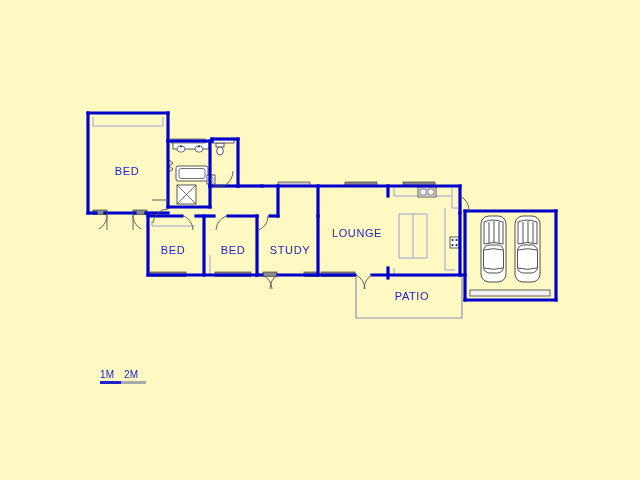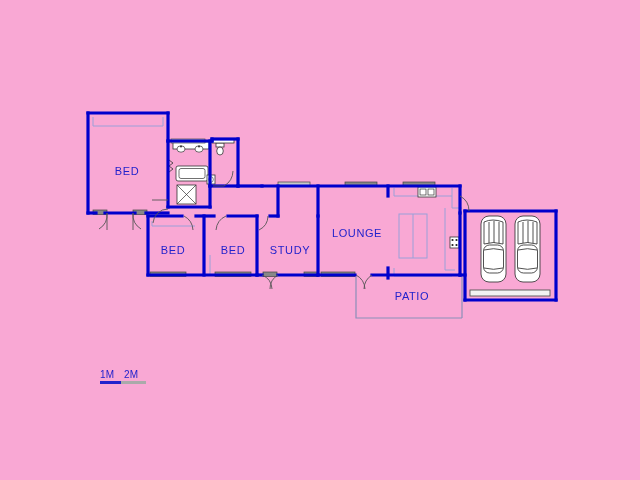--- a/index.html
+++ b/index.html
@@ -4,21 +4,21 @@
 <style>
   html, body {
     margin: 0;
     padding: 0;
     background: #ffffff;
   }
   #page {
     position: relative;
     width: 640px;
     height: 480px;
-    background: #f9a8d4;
+    background: #fef9c3;
     overflow: hidden;
     font-family: "Liberation Sans", sans-serif;
   }
   #plan-svg {
     position: absolute;
     left: 0;
     top: 0;
     width: 640px;
     height: 480px;
     display: block;

